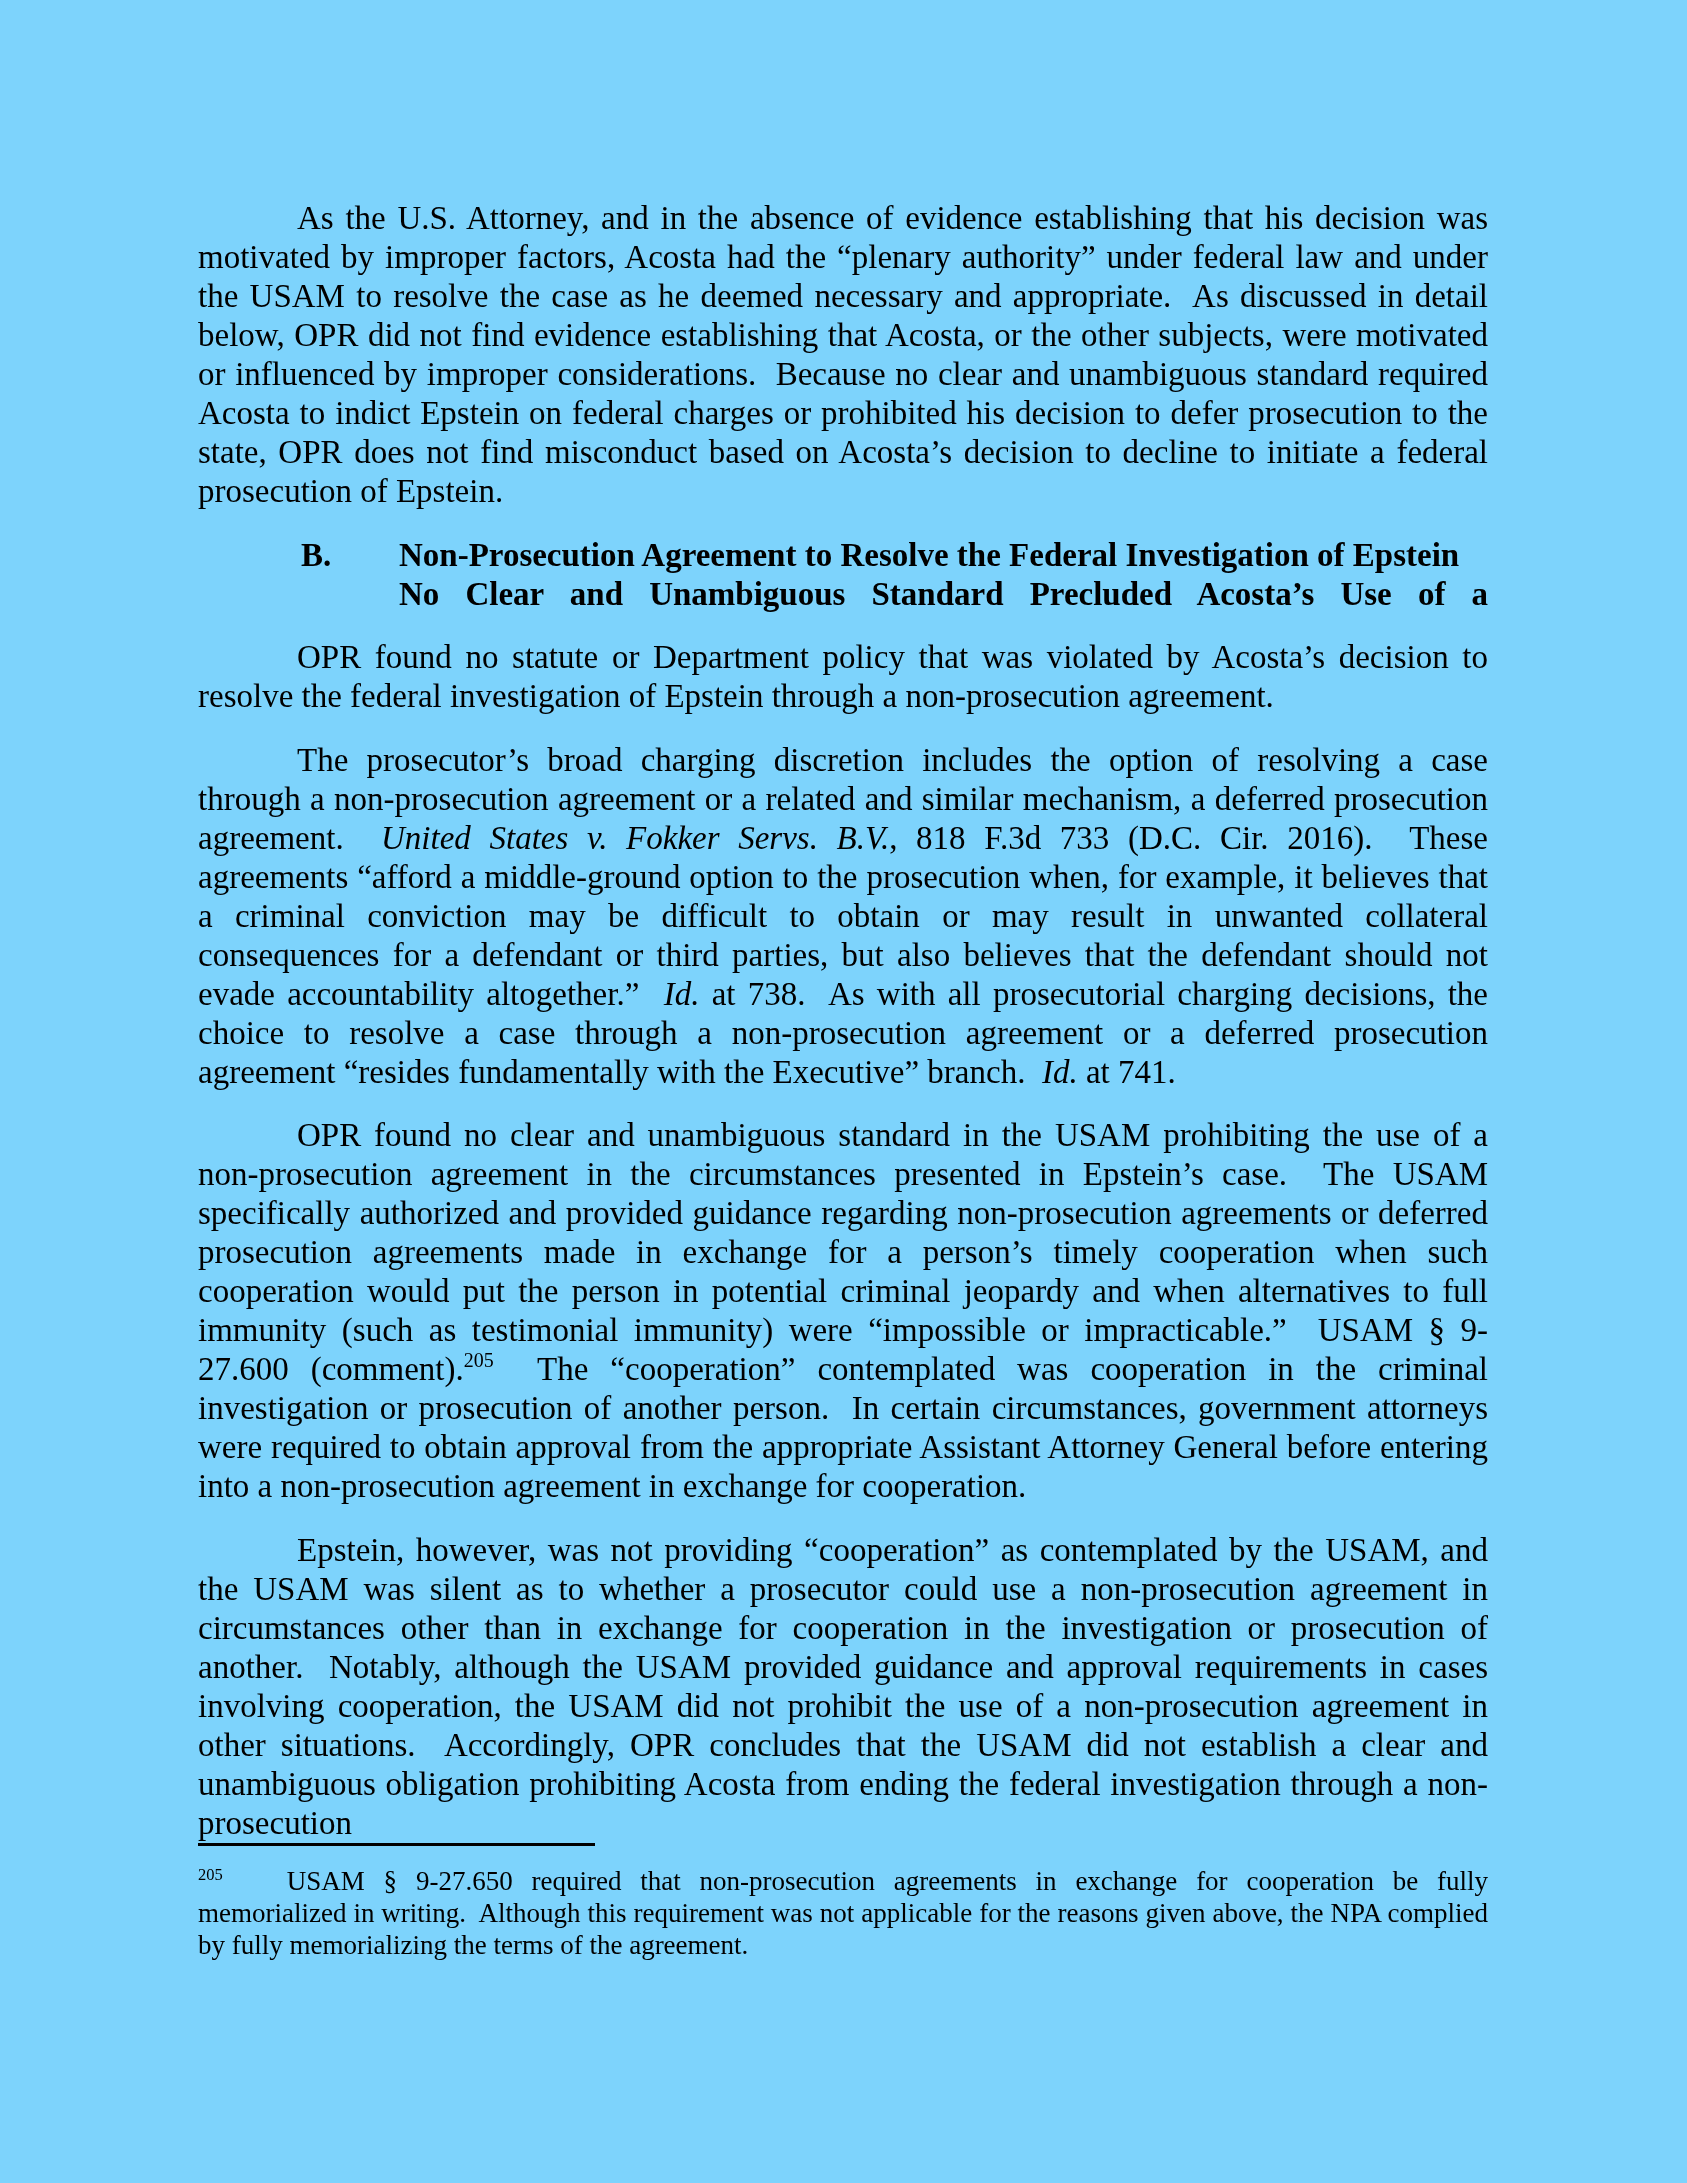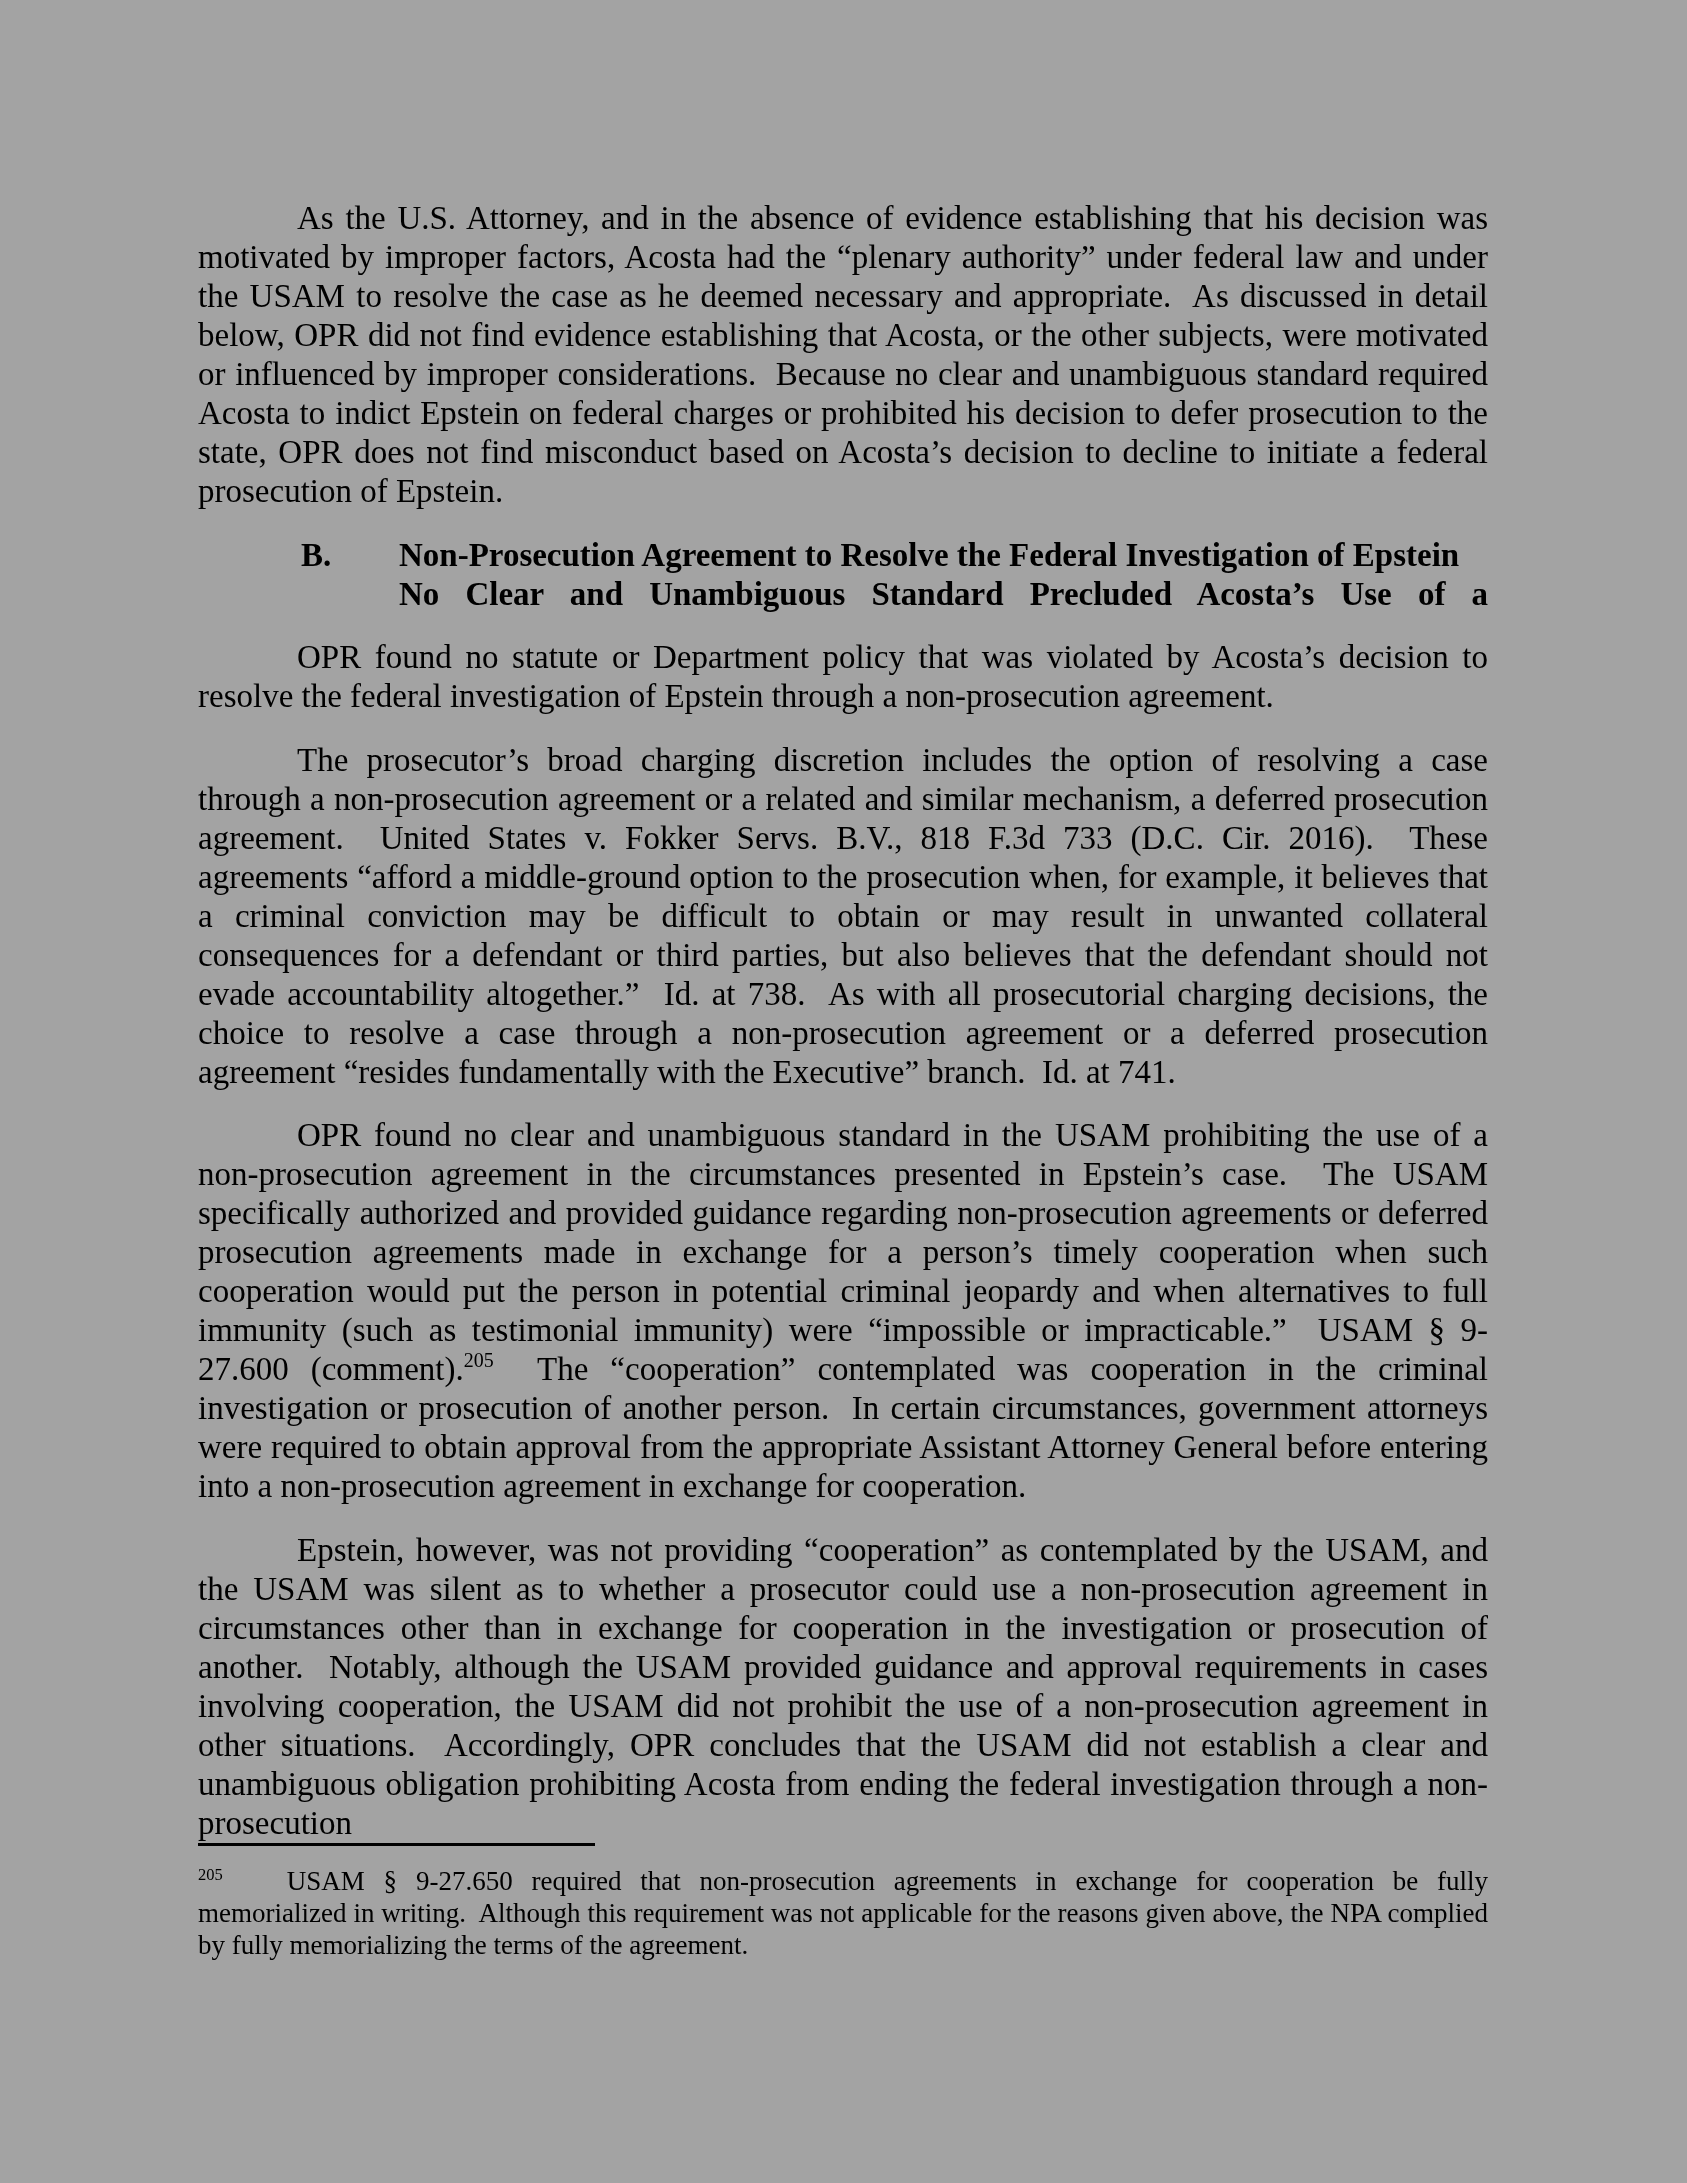--- a/index.html
+++ b/index.html
@@ -1,20 +1,20 @@
 <!DOCTYPE html>
 <html style="font-size:10.6px"><head>
 <meta charset="utf-8">
 <style>
   html, body { margin: 0; padding: 0; background: #e8e8e8; }
   .page {
     position: relative;
     width: 1687px;
     height: 2183px;
-    background: #a3a3a3;
+    background: #7dd3fc;
     font-family: "Liberation Serif", "DejaVu Serif", serif;
     color: #000000;
     overflow: hidden;
   }
   .content {
     position: absolute;
     left: 198px;
     top: 199px;
     width: 1290px;
     font-size: 33px;
@@ -32,21 +32,21 @@
     padding-left: 201px;
     font-weight: bold;
   }
   .heading-label {
     position: absolute;
     left: 103px;
     top: 0;
   }
   .heading-line { display: block; text-align: left; }
   .heading-line.line-just { text-align: justify; text-align-last: justify; }
-  .cite { }
+  .cite { font-style: italic; }
   sup.fnref {
     font-size: 20px;
     line-height: 0;
     vertical-align: 13.2px;
   }
   .footnote-area {
     position: absolute;
     left: 198px;
     top: 1843px;
     width: 1290px;

